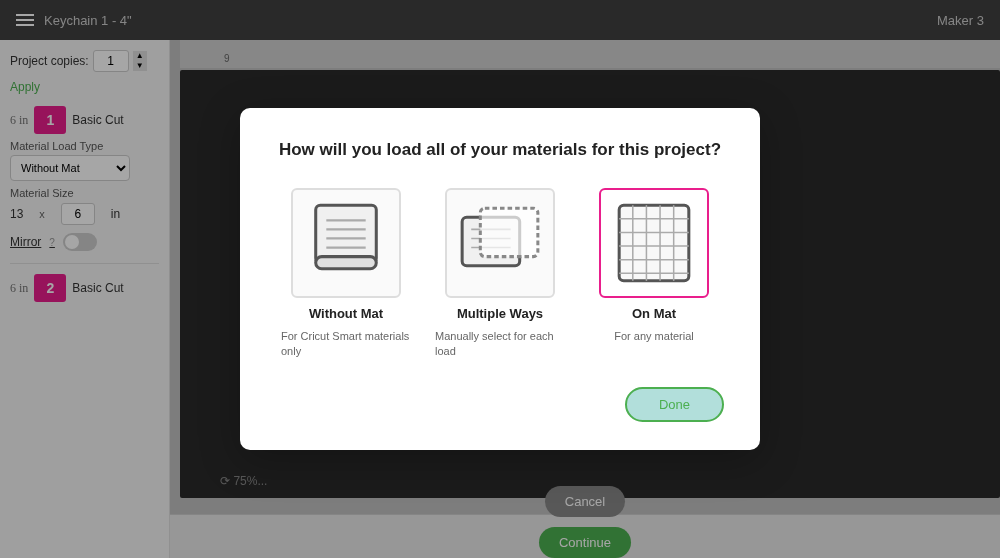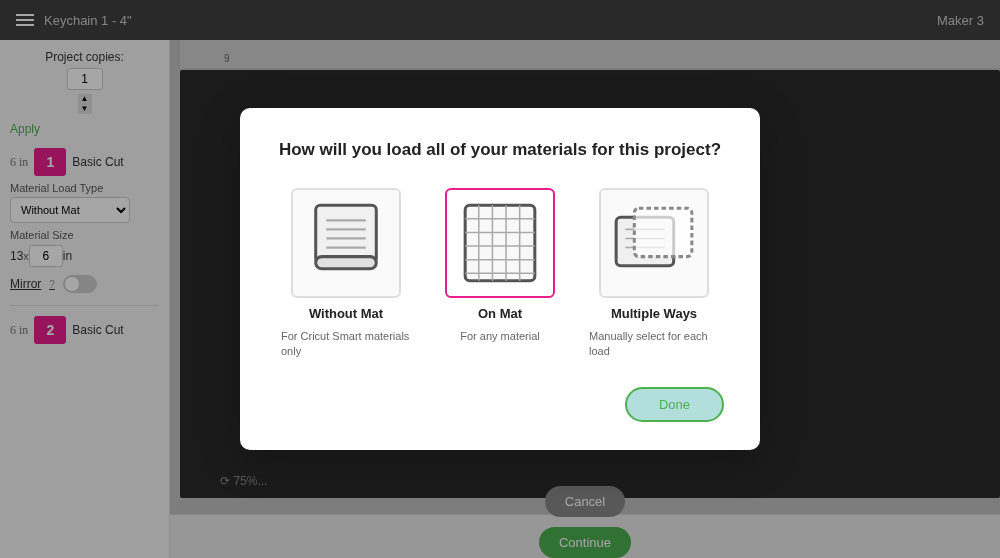--- a/index.html
+++ b/index.html
@@ -42,21 +42,20 @@
       padding: 10px;
       flex-shrink: 0;
       font-size: 12px;
       color: #333;
     }
     .project-copies-row {
       display: flex;
       align-items: center;
       gap: 4px;
       margin-bottom: 6px;
-      flex-direction: column;
     }
     .project-copies-label { font-size: 12px; color: #333; }
     .copies-input {
       width: 36px;
       height: 22px;
       border: 1px solid #ccc;
       border-radius: 3px;
       text-align: center;
       font-size: 12px;
     }
@@ -113,21 +112,21 @@
       border-radius: 4px;
       font-size: 11px;
       padding: 0 6px;
       background: #fff;
       appearance: auto;
       cursor: pointer;
     }
     .size-row {
       display: flex;
       align-items: center;
-      gap: 0;
+      gap: 16px;
       margin-top: 4px;
     }
     .size-num { font-size: 12px; }
     .size-x { font-size: 11px; color: #666; }
     .size-input {
       width: 34px;
       height: 22px;
       border: 1px solid #ccc;
       border-radius: 3px;
       text-align: center;
@@ -424,56 +423,56 @@
             <line x1="22" y1="26" x2="48" y2="26" stroke="#aaa" stroke-width="1.5"></line>
             <line x1="22" y1="32" x2="48" y2="32" stroke="#aaa" stroke-width="1.5"></line>
             <line x1="22" y1="38" x2="48" y2="38" stroke="#aaa" stroke-width="1.5"></line>
           </svg>
         </div>
         <span class="option-label">Without Mat</span>
         <span class="option-sublabel">For Cricut Smart materials only</span>
       </div>
 
       <div class="modal-option">
-        <div class="option-card selected">
-
-          <svg viewBox="0 0 70 70" fill="none" xmlns="http://www.w3.org/2000/svg">
-            <rect x="12" y="10" width="46" height="50" rx="3" stroke="#555" stroke-width="2" fill="#f8f8f8"></rect>
-
-            <line x1="21" y1="10" x2="21" y2="60" stroke="#aaa" stroke-width="1"></line>
-            <line x1="30" y1="10" x2="30" y2="60" stroke="#aaa" stroke-width="1"></line>
-            <line x1="39" y1="10" x2="39" y2="60" stroke="#aaa" stroke-width="1"></line>
-            <line x1="48" y1="10" x2="48" y2="60" stroke="#aaa" stroke-width="1"></line>
-
-            <line x1="12" y1="19" x2="58" y2="19" stroke="#aaa" stroke-width="1"></line>
-            <line x1="12" y1="28" x2="58" y2="28" stroke="#aaa" stroke-width="1"></line>
-            <line x1="12" y1="37" x2="58" y2="37" stroke="#aaa" stroke-width="1"></line>
-            <line x1="12" y1="46" x2="58" y2="46" stroke="#aaa" stroke-width="1"></line>
-            <line x1="12" y1="55" x2="58" y2="55" stroke="#aaa" stroke-width="1"></line>
-          </svg>
-        </div>
-        <span class="option-label">On Mat</span>
-        <span class="option-sublabel">For any material</span>
-      </div>
-
-      <div class="modal-option">
         <div class="option-card">
 
           <svg viewBox="0 0 70 70" fill="none" xmlns="http://www.w3.org/2000/svg">
             <rect x="10" y="18" width="38" height="32" rx="3" stroke="#555" stroke-width="2" fill="#f0f0f0"></rect>
             <line x1="16" y1="26" x2="42" y2="26" stroke="#aaa" stroke-width="1"></line>
             <line x1="16" y1="32" x2="42" y2="32" stroke="#aaa" stroke-width="1"></line>
             <line x1="16" y1="38" x2="42" y2="38" stroke="#aaa" stroke-width="1"></line>
             <rect x="22" y="12" width="38" height="32" rx="3" stroke="#888" stroke-width="2" fill="rgba(255,255,255,0.7)" stroke-dasharray="3 2"></rect>
           </svg>
         </div>
         <span class="option-label">Multiple Ways</span>
         <span class="option-sublabel">Manually select for each load</span>
       </div>
 
+      <div class="modal-option">
+        <div class="option-card selected">
+
+          <svg viewBox="0 0 70 70" fill="none" xmlns="http://www.w3.org/2000/svg">
+            <rect x="12" y="10" width="46" height="50" rx="3" stroke="#555" stroke-width="2" fill="#f8f8f8"></rect>
+
+            <line x1="21" y1="10" x2="21" y2="60" stroke="#aaa" stroke-width="1"></line>
+            <line x1="30" y1="10" x2="30" y2="60" stroke="#aaa" stroke-width="1"></line>
+            <line x1="39" y1="10" x2="39" y2="60" stroke="#aaa" stroke-width="1"></line>
+            <line x1="48" y1="10" x2="48" y2="60" stroke="#aaa" stroke-width="1"></line>
+
+            <line x1="12" y1="19" x2="58" y2="19" stroke="#aaa" stroke-width="1"></line>
+            <line x1="12" y1="28" x2="58" y2="28" stroke="#aaa" stroke-width="1"></line>
+            <line x1="12" y1="37" x2="58" y2="37" stroke="#aaa" stroke-width="1"></line>
+            <line x1="12" y1="46" x2="58" y2="46" stroke="#aaa" stroke-width="1"></line>
+            <line x1="12" y1="55" x2="58" y2="55" stroke="#aaa" stroke-width="1"></line>
+          </svg>
+        </div>
+        <span class="option-label">On Mat</span>
+        <span class="option-sublabel">For any material</span>
+      </div>
+
     </div>
 
     <div class="modal-footer">
       <button class="btn-done">Done</button>
     </div>
 
   </div>
 </div>
 
 </body></html>

